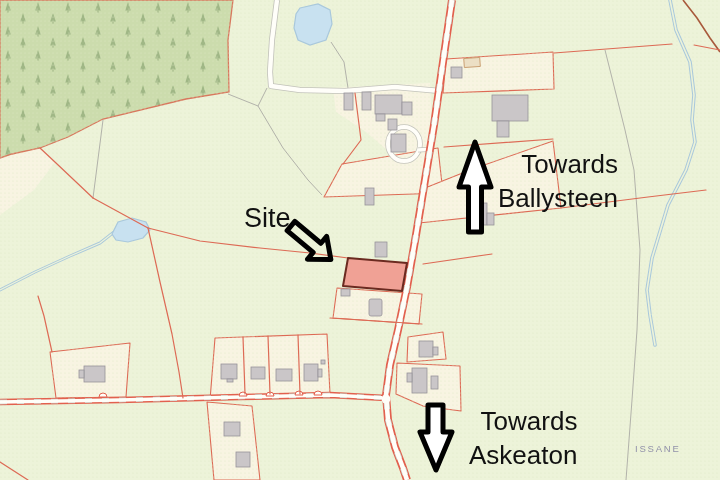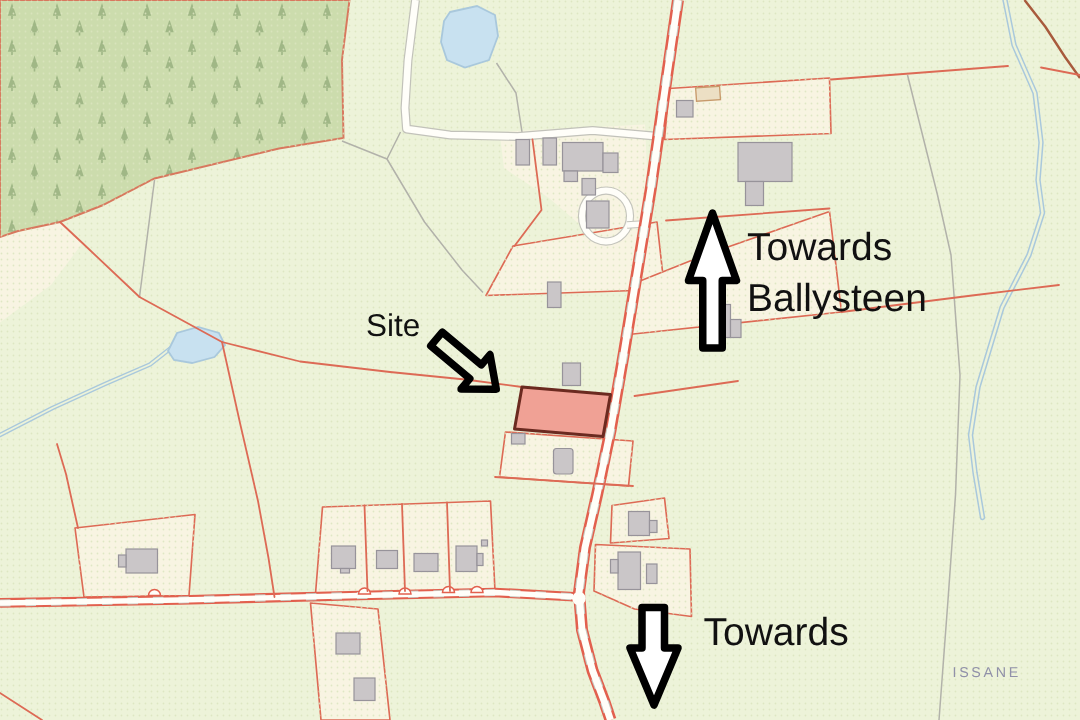--- a/index.html
+++ b/index.html
@@ -26,22 +26,22 @@
   .roadcase{fill:none;stroke:var(--road-edge);stroke-linejoin:round;}
   .roaddash{fill:none;stroke:#c6c6be;stroke-dasharray:7 10;stroke-linejoin:round;}
   .roadfill{fill:none;stroke:var(--road-fill);stroke-linejoin:round;}
   .trackcase{fill:none;stroke:var(--track-edge);stroke-linejoin:round;}
   .bump{fill:var(--road-fill);stroke:var(--road-edge);stroke-width:1;}
   .bld{fill:var(--building-fill);stroke:var(--building-edge);stroke-width:0.8;}
   .bld-tan{fill:#ecdfc4;stroke:#c79a6b;stroke-width:0.9;}
   .site-plot{fill:var(--site-fill);stroke:var(--site-border);stroke-width:2;stroke-linejoin:round;}
   .arrow-outline{fill:none;stroke:#000;stroke-width:5;stroke-linejoin:round;}
   .arrow-filled{fill:#fff;stroke:#000;stroke-width:5;stroke-linejoin:round;}
-  .maplabel{position:absolute;color:var(--annotation);font-size:26px;line-height:34px;white-space:nowrap;}
-  #site-label{left:244px;top:201px;font-size:21px;}
+  .maplabel{position:absolute;color:var(--annotation);font-size:26px;line-height:34px;white-space:nowrap;text-align:right;}
+  #site-label{left:244px;top:201px;font-size:27px;}
   #ballysteen-label{left:498px;top:147px;}
   #askeaton-label{left:469px;top:404px;}
   #townland-label{left:635px;top:443px;font-size:9.5px;line-height:12px;
                   letter-spacing:1.8px;color:var(--townland-text);}
 </style>
 </head>
 <body>
 
 <div class="map">
   <svg width="720" height="480" viewBox="0 0 720 480">
@@ -196,17 +196,18 @@
 
   <div class="maplabel" id="site-label">
     <span>Site</span>
   </div>
   <div class="maplabel" id="ballysteen-label">
     <div>Towards</div>
     <div>Ballysteen</div>
   </div>
   <div class="maplabel" id="askeaton-label">
     <div>Towards</div>
+    <div>Askeaton</div>
   </div>
   <div class="maplabel" id="townland-label">
     <span>ISSANE</span>
   </div>
 </div>
 
 </body></html>

